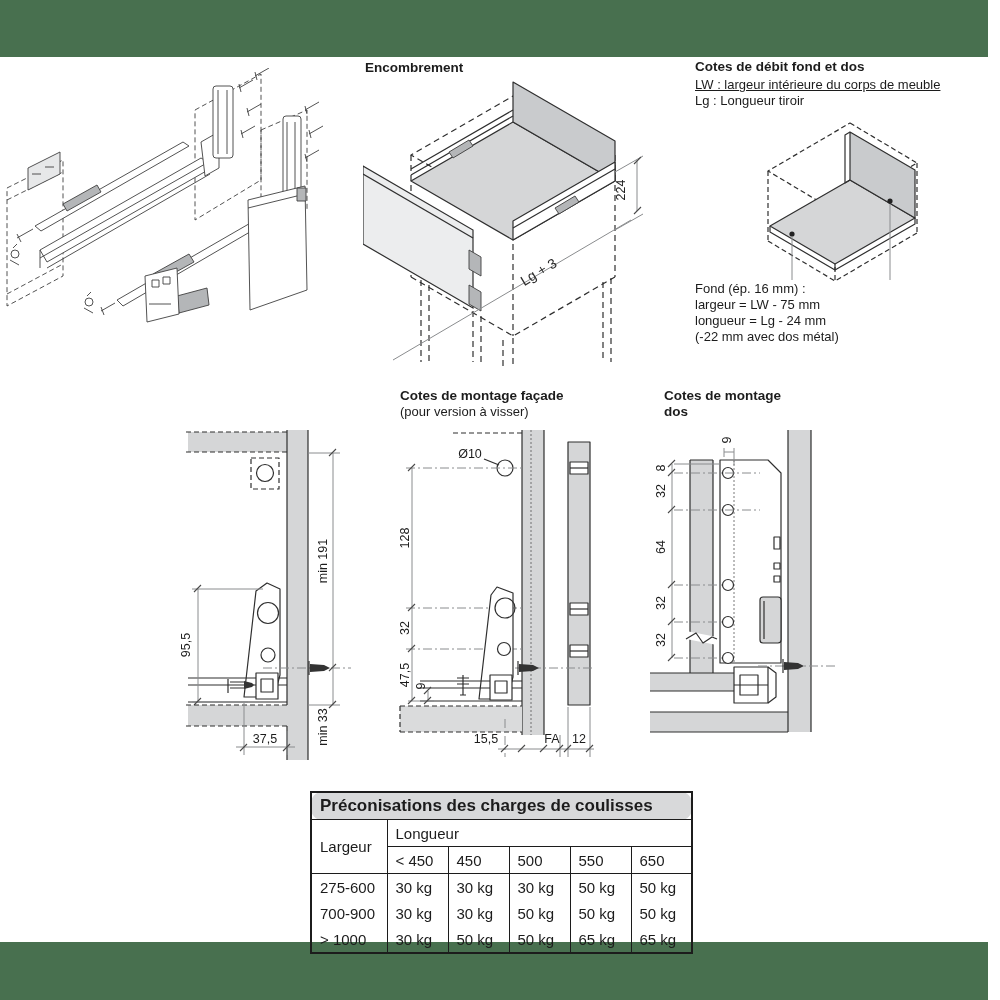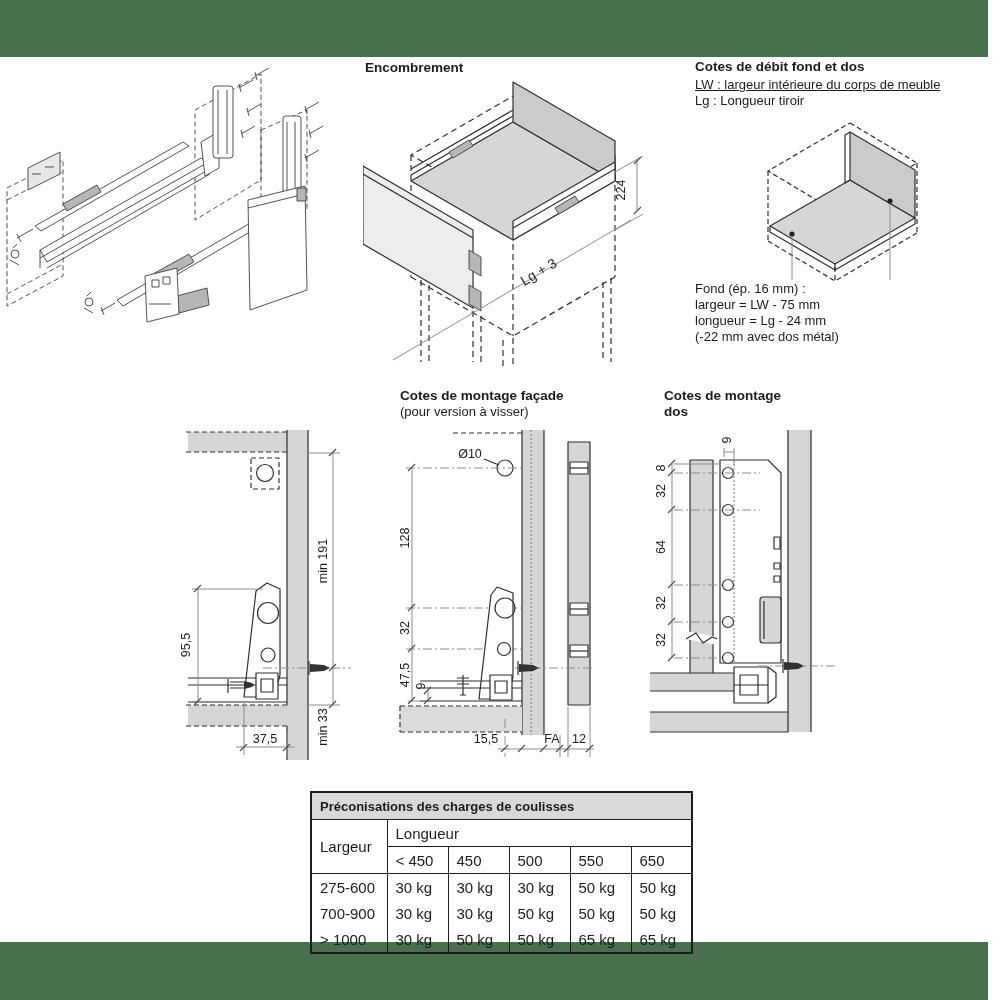--- a/index.html
+++ b/index.html
@@ -22,21 +22,21 @@
   svg .da2{stroke-dasharray:6 4;}
   svg .dim{stroke:#8a8c8e;fill:none;stroke-width:1;}
   svg .dd{stroke-dasharray:9 3 2 3;}
   svg .tick{stroke:#4a4a4a;stroke-width:1.1;}
   svg .dt{font-family:"Liberation Sans",sans-serif;font-size:12.5px;fill:#1c1c1c;}
   svg .dt14{font-family:"Liberation Sans",sans-serif;font-size:14px;fill:#2c2c2c;}
   
   table.loads{position:absolute;left:310px;top:791px;border-collapse:collapse;table-layout:fixed;
     font-size:15px;border:2px solid #1c1c1c;}
   table.loads td{padding:2px 0 2px 8px;height:22px;vertical-align:middle;}
-  td.ttl{background:#d8d9da;font-weight:bold;font-size:13px;border-bottom:1.4px solid #1c1c1c;}
+  td.ttl{background:#d8d9da;font-weight:bold;font-size:17px;border-bottom:1.4px solid #1c1c1c;border-radius:11px;}
   td.vb{border-left:1.4px solid #1c1c1c;}
   td.hb{border-bottom:1.4px solid #1c1c1c;}
   col.c1{width:76px;} col.cn{width:61px;}
 </style>
 </head>
 <body>
 
 <div id="page">
 
   <div class="band" style="top:0;height:57px;"></div>

